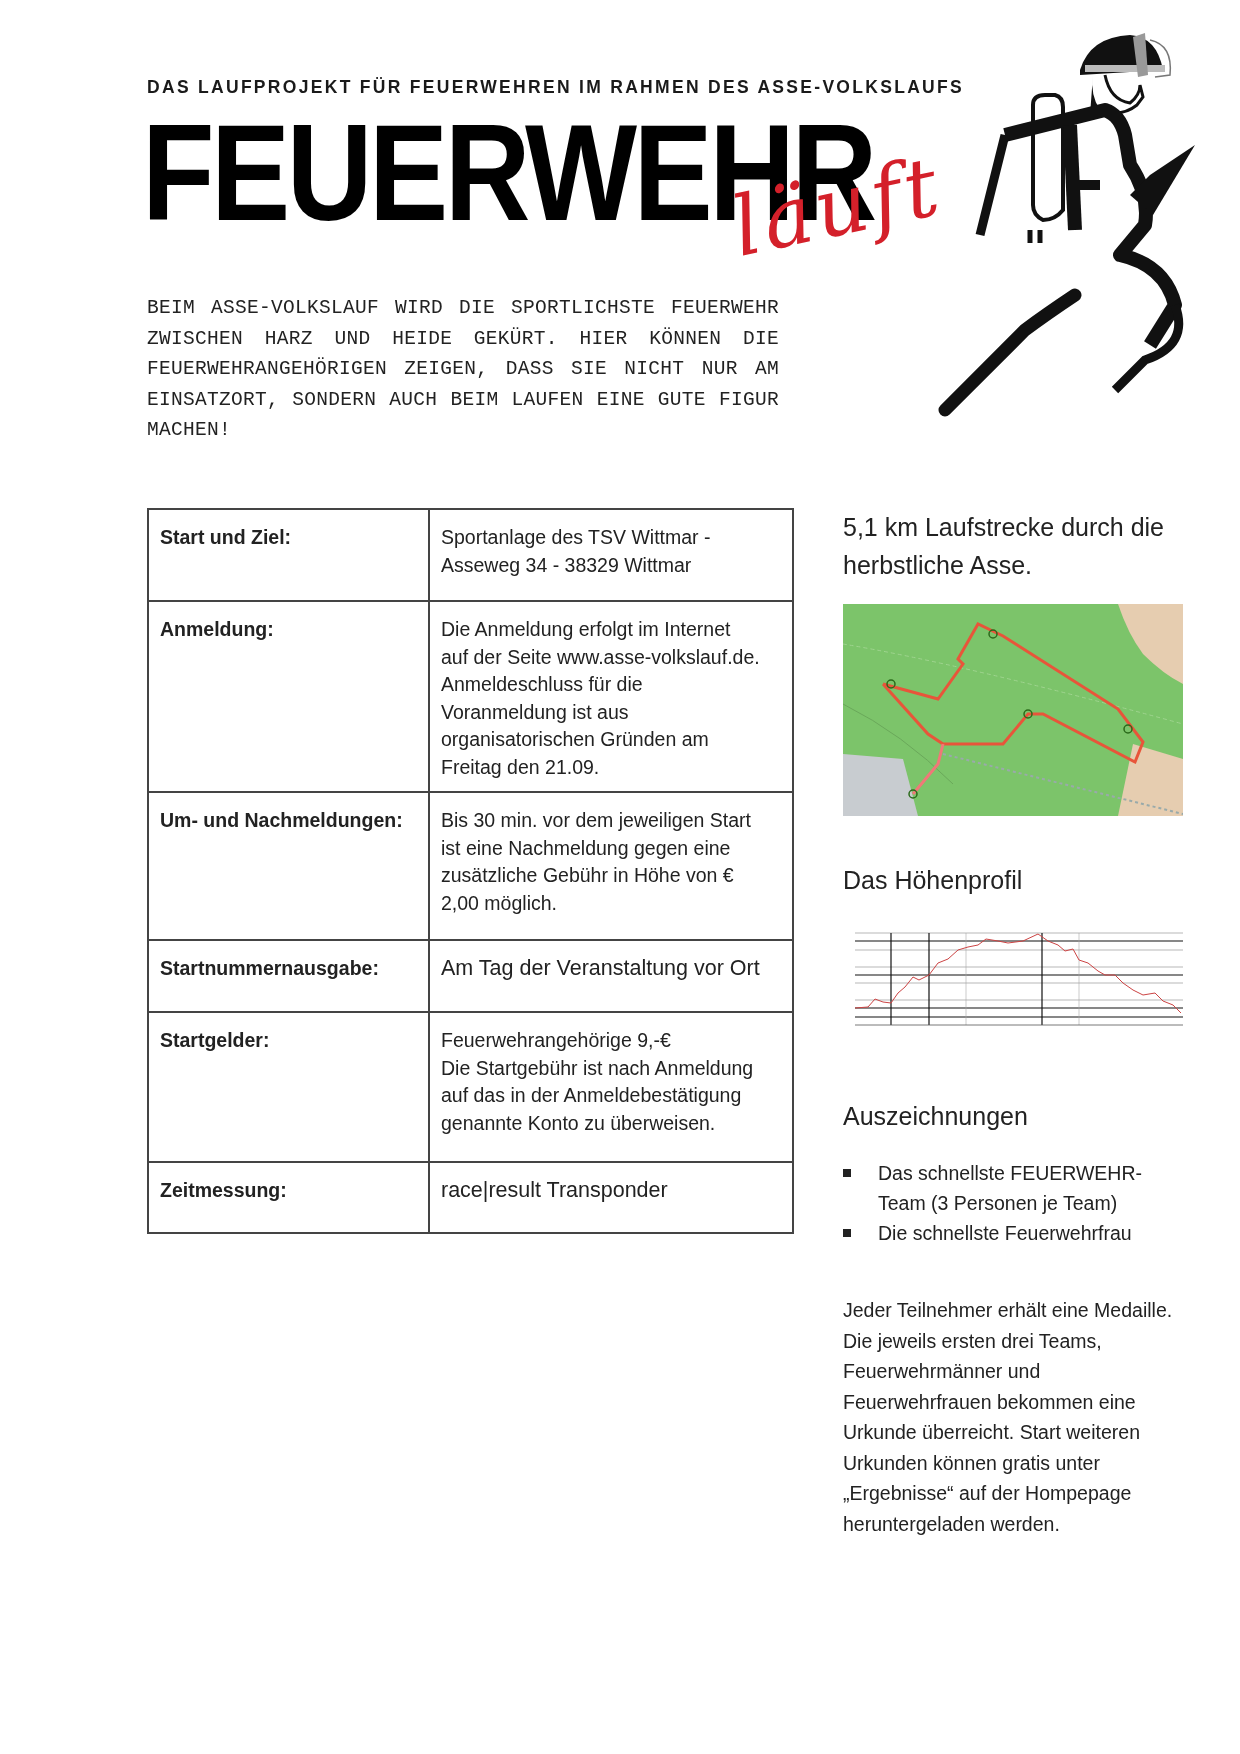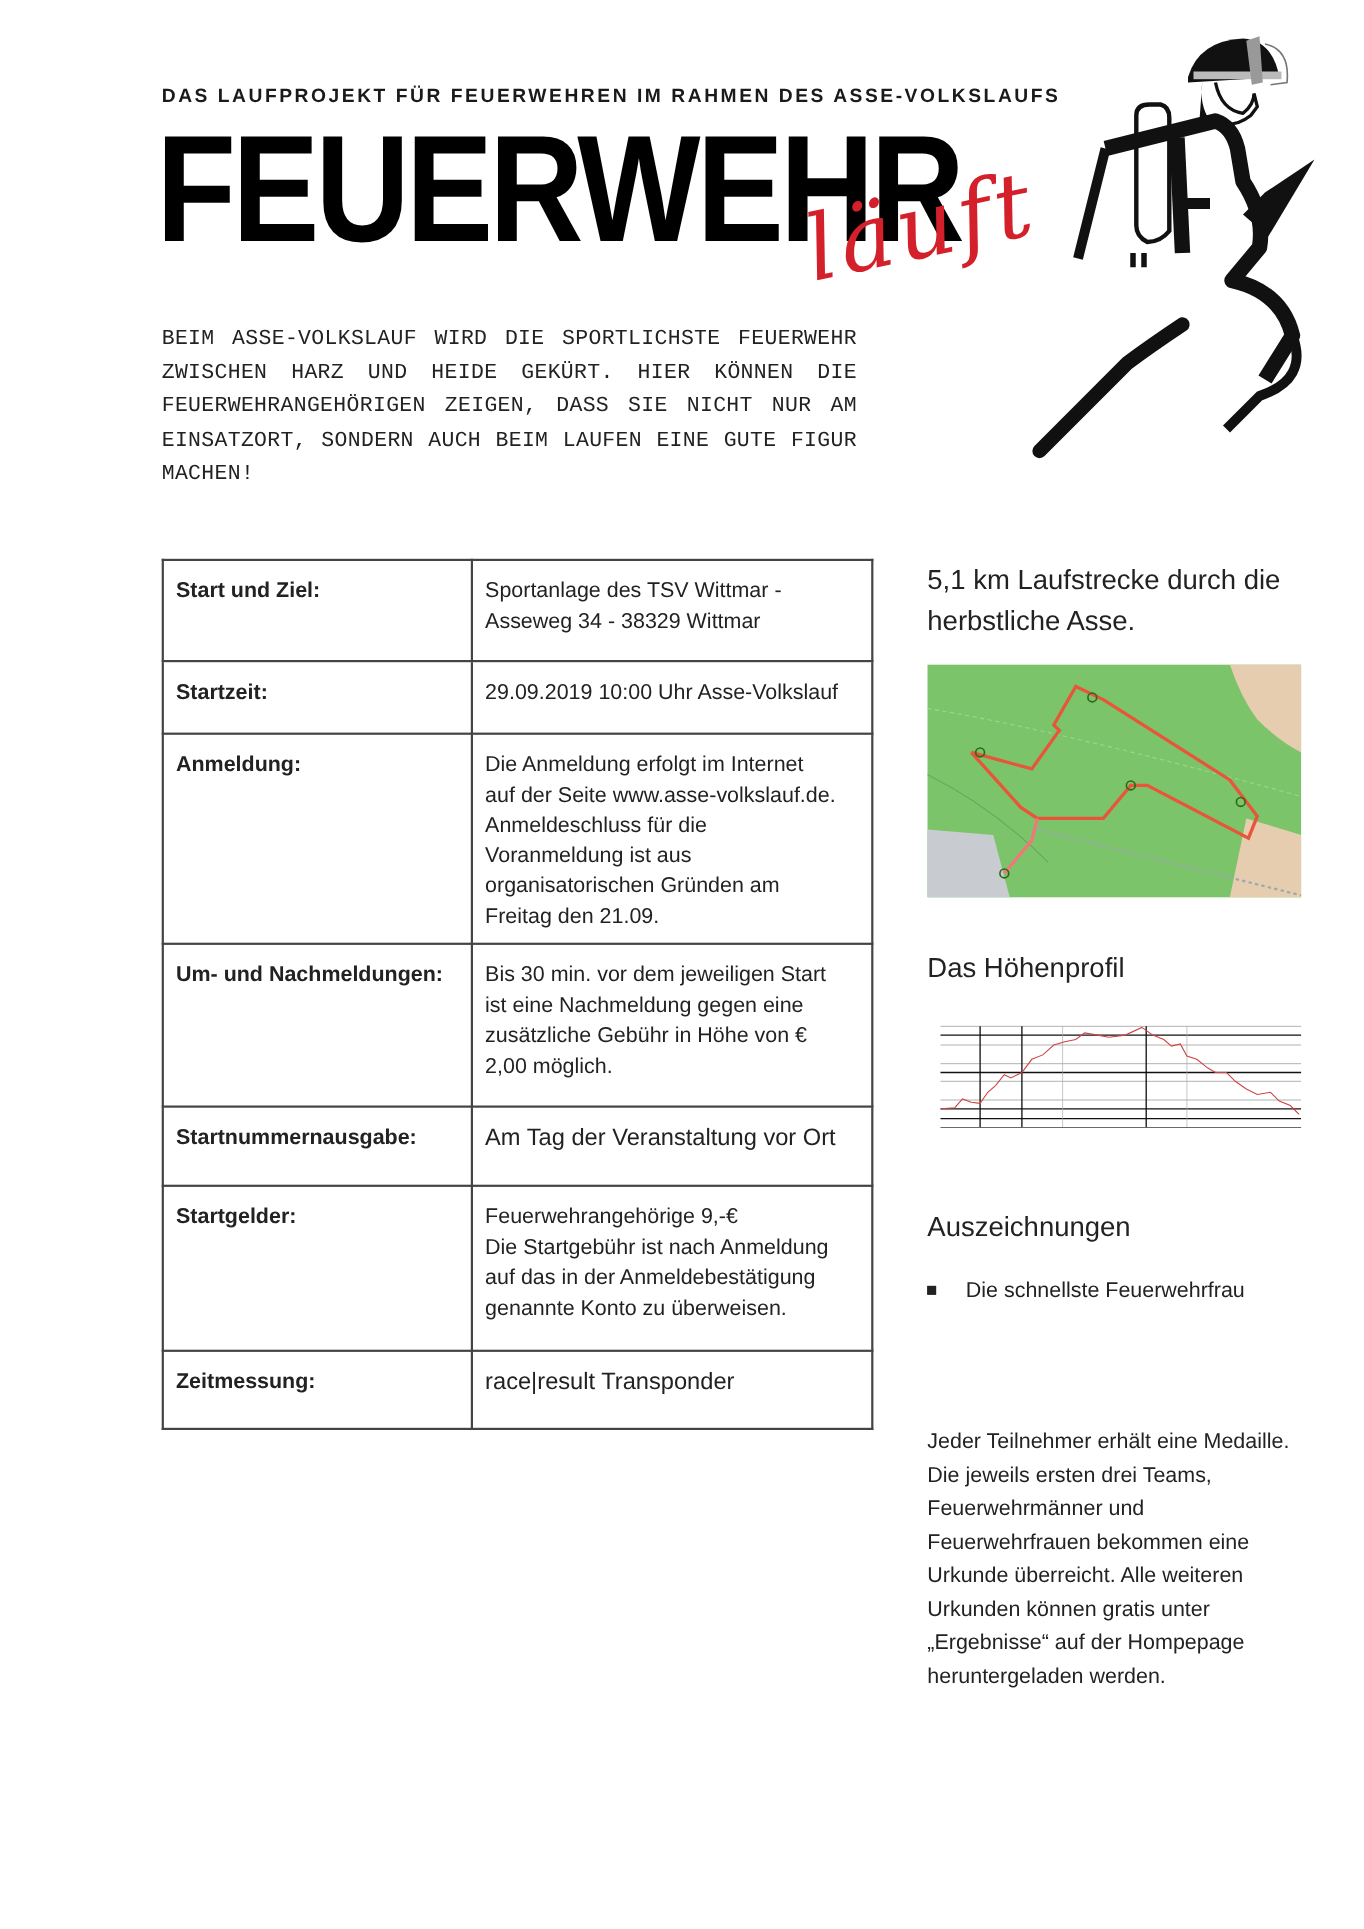--- a/index.html
+++ b/index.html
@@ -56,24 +56,20 @@
   <path d="M125 215 L125 228 M135 215 L135 228" stroke="#111" stroke-width="5"></path>
 </svg>
 
 <div class="abs intro">BEIM ASSE-VOLKSLAUF WIRD DIE SPORTLICHSTE FEUERWEHR ZWISCHEN HARZ UND HEIDE GEKÜRT. HIER KÖNNEN DIE FEUERWEHRANGEHÖRIGEN ZEIGEN, DASS SIE NICHT NUR AM EINSATZORT, SONDERN AUCH BEIM LAUFEN EINE GUTE FIGUR MACHEN!</div>
 
 <table class="info">
   <tbody>
       <tr style="height:92px">
     <td class="lbl">Start und Ziel:</td>
     <td class="val"><span>Sportanlage des TSV Wittmar -</span><br><span>Asseweg 34 - 38329 Wittmar</span></td>
-  </tr>
-  <tr style="height:66px">
-    <td class="lbl">Startzeit:</td>
-    <td class="val"><span>29.09.2019 10:00 Uhr Asse-Volkslauf</span></td>
   </tr>
   <tr style="height:156px">
     <td class="lbl">Anmeldung:</td>
     <td class="val"><span>Die Anmeldung erfolgt im Internet</span><br><span>auf der Seite www.asse-volkslauf.de.</span><br><span>Anmeldeschluss für die</span><br><span>Voranmeldung ist aus</span><br><span>organisatorischen Gründen am</span><br><span>Freitag den 21.09.</span></td>
   </tr>
   <tr style="height:148px">
     <td class="lbl">Um- und Nachmeldungen:</td>
     <td class="val"><span>Bis 30 min. vor dem jeweiligen Start</span><br><span>ist eine Nachmeldung gegen eine</span><br><span>zusätzliche Gebühr in Höhe von €</span><br><span>2,00 möglich.</span></td>
   </tr>
   <tr style="height:72px">
@@ -133,17 +129,17 @@
     <line x1="123" y1="8" x2="123" y2="100"></line>
     <line x1="236" y1="8" x2="236" y2="100"></line>
   </g>
   <polyline points="12,83 25,82 32,74 40,77 48,78 55,68 62,62 70,52 76,55 86,50 95,38 105,34 115,25 125,22 135,20 143,14 155,16 165,18 180,16 195,9 205,16 215,20 222,26 230,24 236,35 245,38 255,46 262,50 272,50 280,58 290,65 300,70 312,68 320,76 330,80 338,88" fill="none" stroke="#c44" stroke-width="1"></polyline>
   <line x1="12" y1="100" x2="340" y2="100" stroke="#555" stroke-width="0.8"></line>
 </svg>
 
 <div class="abs h-right h3">Auszeichnungen</div>
 
 <ul class="awards">
-  <li><span class="bullet"></span></li>
+  <li><span class="bullet"></span><span>Das schnellste FEUERWEHR-Team (3 Personen je Team)</span></li>
   <li><span class="bullet"></span><span>Die schnellste Feuerwehrfrau</span></li>
 </ul>
 
-<div class="abs closing">Jeder Teilnehmer erhält eine Medaille. Die jeweils ersten drei Teams, Feuerwehrmänner und Feuerwehrfrauen bekommen eine Urkunde überreicht. Alle weiteren Urkunden können gratis unter „Ergebnisse“ auf der Hompepage heruntergeladen werden.</div>
+<div class="abs closing">Jeder Teilnehmer erhält eine Medaille. Die jeweils ersten drei Teams, Feuerwehrmänner und Feuerwehrfrauen bekommen eine Urkunde überreicht. Start weiteren Urkunden können gratis unter „Ergebnisse“ auf der Hompepage heruntergeladen werden.</div>
 
 </body></html>

